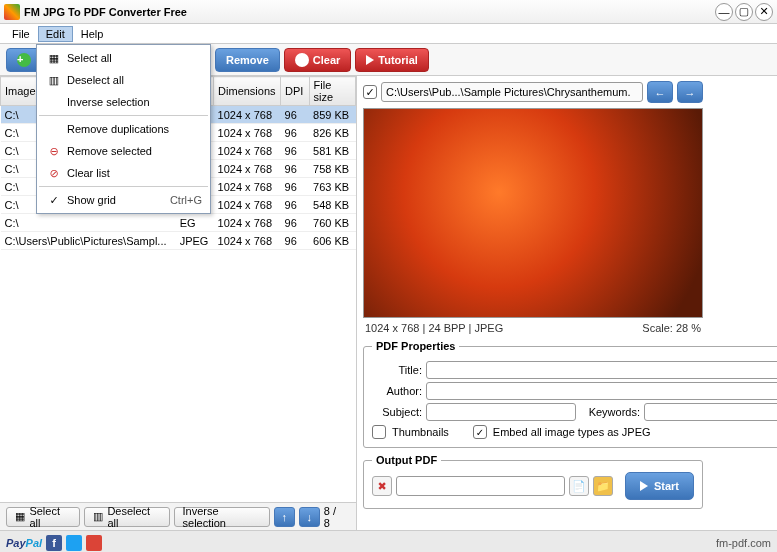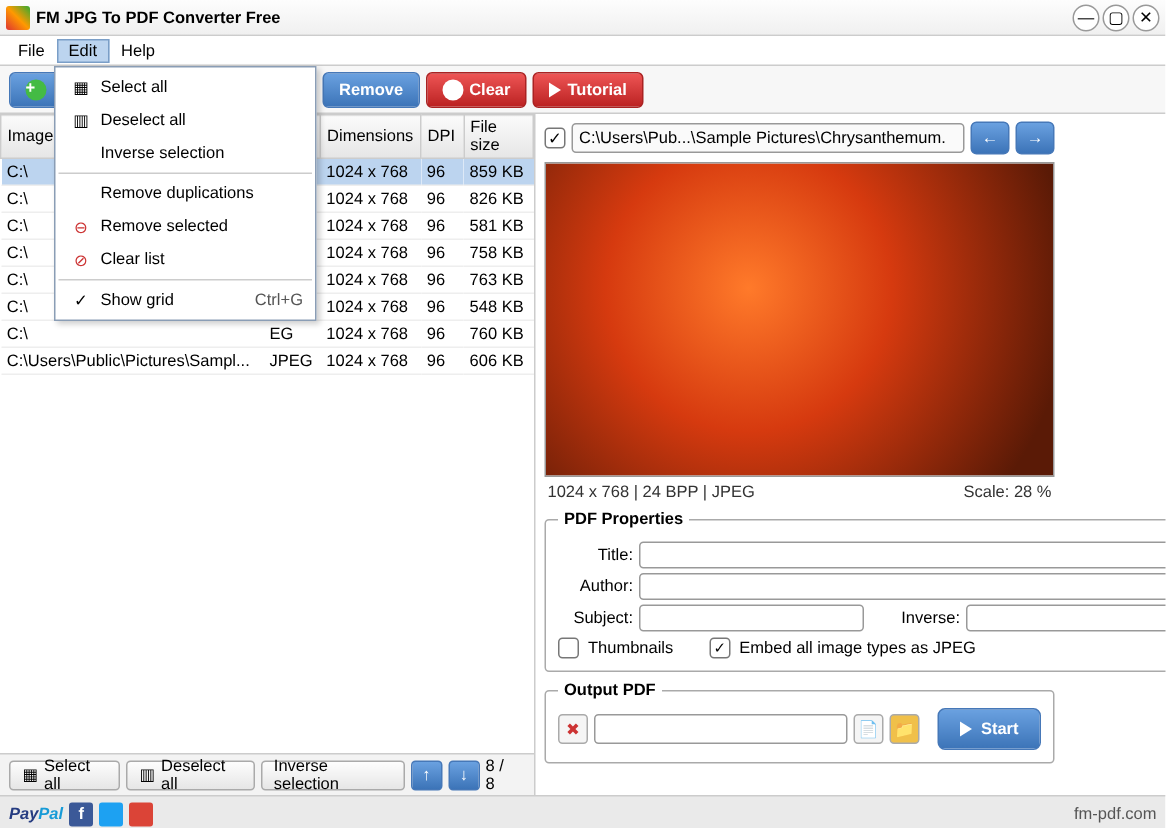--- a/index.html
+++ b/index.html
@@ -253,21 +253,21 @@
           <label>Title:</label>
           <input type="text" style="">
         </div>
       <div class="proprow">
           <label>Author:</label>
           <input type="text" style="">
         </div>
       <div class="proprow">
         <label>Subject:</label>
           <input type="text" style="flex: 1 1 0%;">
-        <label style="width:60px">Inverse:</label>
+        <label style="width:60px">Keywords:</label>
           <input type="text" style="flex: 1 1 0%;">
       </div>
       <div class="chkrow">
         <span class="chkbox"></span>
           <span>Thumbnails</span>
         <span style="width:12px"></span>
         <span class="chkbox checked"></span>
           <span>Embed all image types as JPEG</span>
       </div>
     </fieldset>

